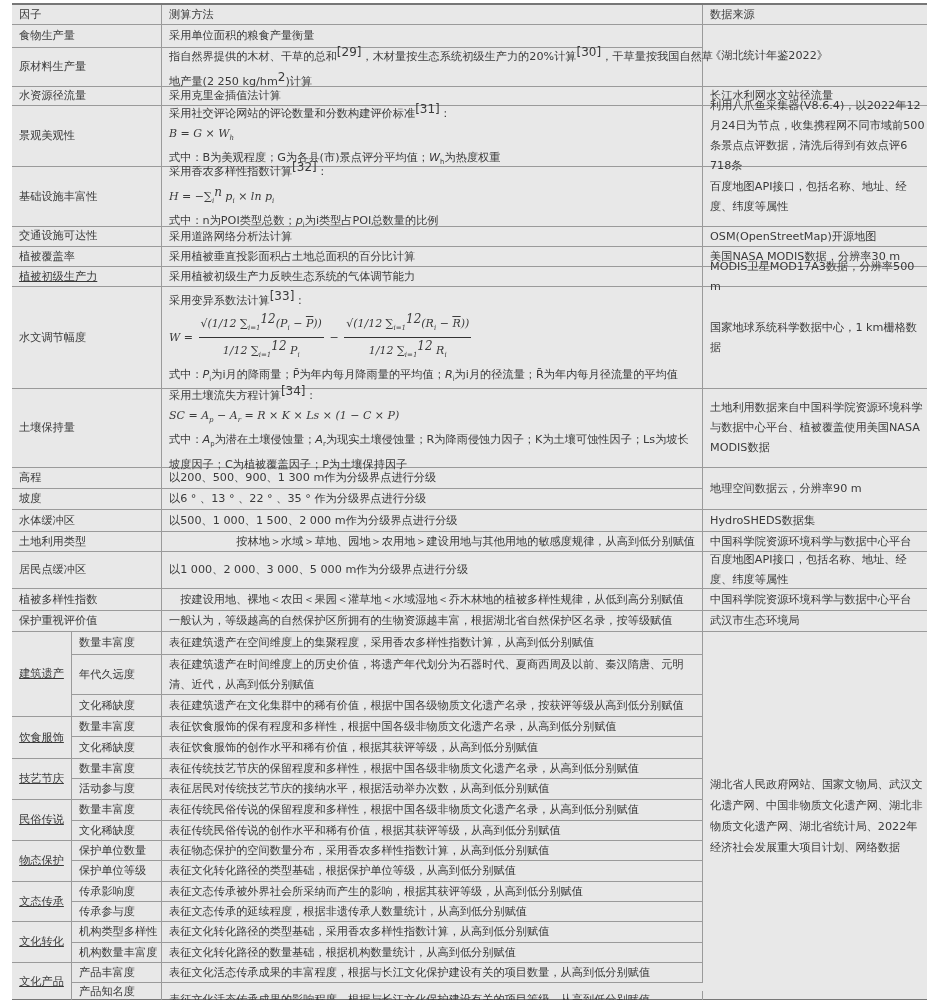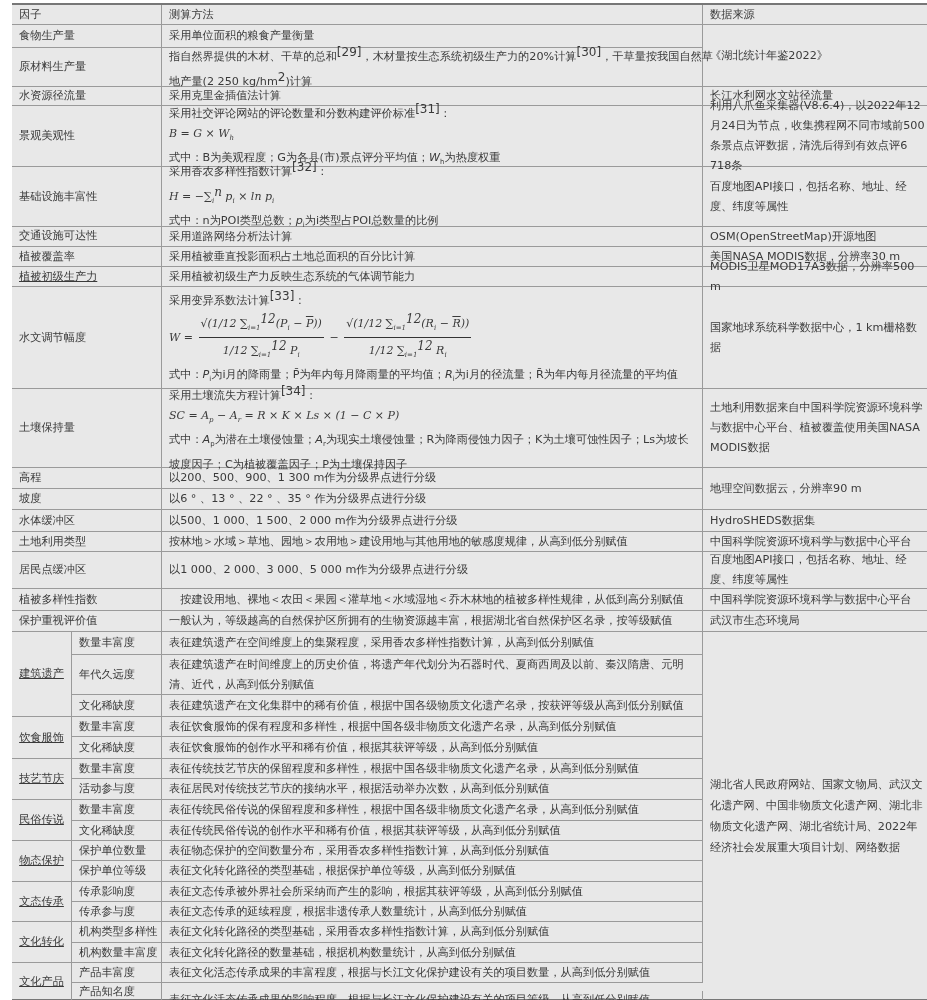--- a/index.html
+++ b/index.html
@@ -124,21 +124,21 @@
     </div>
     <div class="cell " style="left: 0px; top: 505px; width: 150px; height: 22px;">
       <div class="line">水体缓冲区</div>
     </div>
     <div class="cell " style="left: 150px; top: 505px; width: 541px; height: 22px;">
       <div class="line">以500、1 000、1 500、2 000 m作为分级界点进行分级</div>
     </div>
     <div class="cell " style="left: 0px; top: 527px; width: 150px; height: 20px;">
       <div class="line">土地利用类型</div>
     </div>
-    <div class="cell " style="left: 150px; top: 527px; width: 541px; height: 20px;">
+    <div class="cell " style="left: 150px; top: 527px; width: 541px; height: 20px; align-items: flex-end;">
       <div class="line">按林地＞水域＞草地、园地＞农用地＞建设用地与其他用地的敏感度规律，从高到低分别赋值</div>
     </div>
     <div class="cell " style="left: 0px; top: 547px; width: 150px; height: 37px;">
       <div class="line">居民点缓冲区</div>
     </div>
     <div class="cell " style="left: 150px; top: 547px; width: 541px; height: 37px;">
       <div class="line">以1 000、2 000、3 000、5 000 m作为分级界点进行分级</div>
     </div>
     <div class="cell " style="left: 0px; top: 584px; width: 150px; height: 22px;">
       <div class="line">植被多样性指数</div>

